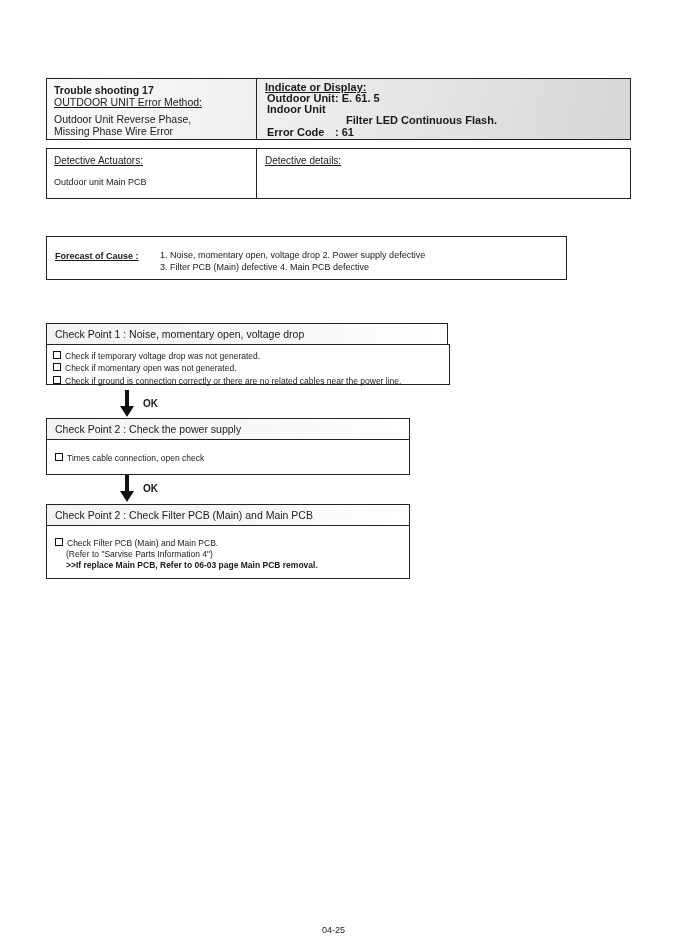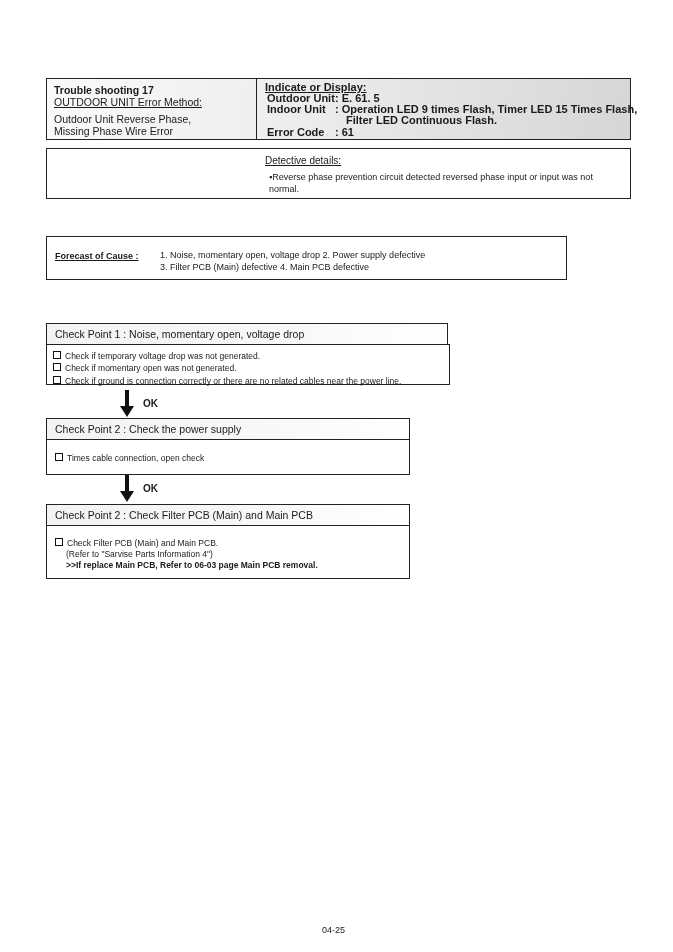--- a/index.html
+++ b/index.html
@@ -52,31 +52,33 @@
     <span class="tl" style="top:5px">Trouble shooting  17</span>
     <span class="tl u" style="top:17px; font-weight:normal; font-size:10.5px; color:#1a1a1a">OUTDOOR UNIT Error Method:</span>
     <span class="tl" style="top:34px; font-weight:normal">Outdoor Unit Reverse Phase,</span>
     <span class="tl" style="top:46px; font-weight:normal">Missing Phase Wire Error</span>
   </div>
   <div id="title-right" class="abs">
     <span class="tr u" style="left:8px; top:3px">Indicate or Display:</span>
     <span class="tr" style="left:10px; top:14px">Outdoor Unit</span>
     <span class="tr" style="left:78px; top:14px">:  E. 61. 5</span>
     <span class="tr" style="left:10px; top:25px">Indoor Unit</span>
-    <span class="tr" style="left:78px; top:25px">:  Operation LED 9 times Flash, Timer LED 15 Times Flash,</span>
     <span class="tr" style="left:89px; top:36px">Filter LED Continuous Flash.</span>
     <span class="tr" style="left:10px; top:48px">Error Code</span>
     <span class="tr" style="left:78px; top:48px">:  61</span>
   </div>
 </div>
 
 <div id="det-block" class="abs">
+  <div id="det-left" class="abs">
+    <span class="dt u" style="left:7px; top:6px">Detective Actuators:</span>
+    <span class="ds" style="left:7px; top:27px; white-space:nowrap">Outdoor unit Main PCB</span>
+  </div>
   <div class="abs" style="left:210px; top:0; width:373px; height:49px">
     <span class="dt u" style="left:8px; top:6px">Detective details:</span>
-    <span class="ds" style="left:12px; top:22px; width:355px">▪Reverse phase prevention circuit detected reversed phase input or input was not normal.</span>
   </div>
 </div>
 
 <div id="forecast" class="abs">
   <span class="fc u bold" style="left:8px; top:13px">Forecast of Cause :</span>
   <span class="fc" style="left:113px; top:12px">1. Noise, momentary open, voltage drop  2. Power supply defective</span>
   <span class="fc" style="left:113px; top:24px">3. Filter PCB (Main) defective  4. Main PCB defective</span>
 </div>
 
 <div class="abs cp-head hgrad" style="left:46px; top:323px; width:402px; height:22px">

